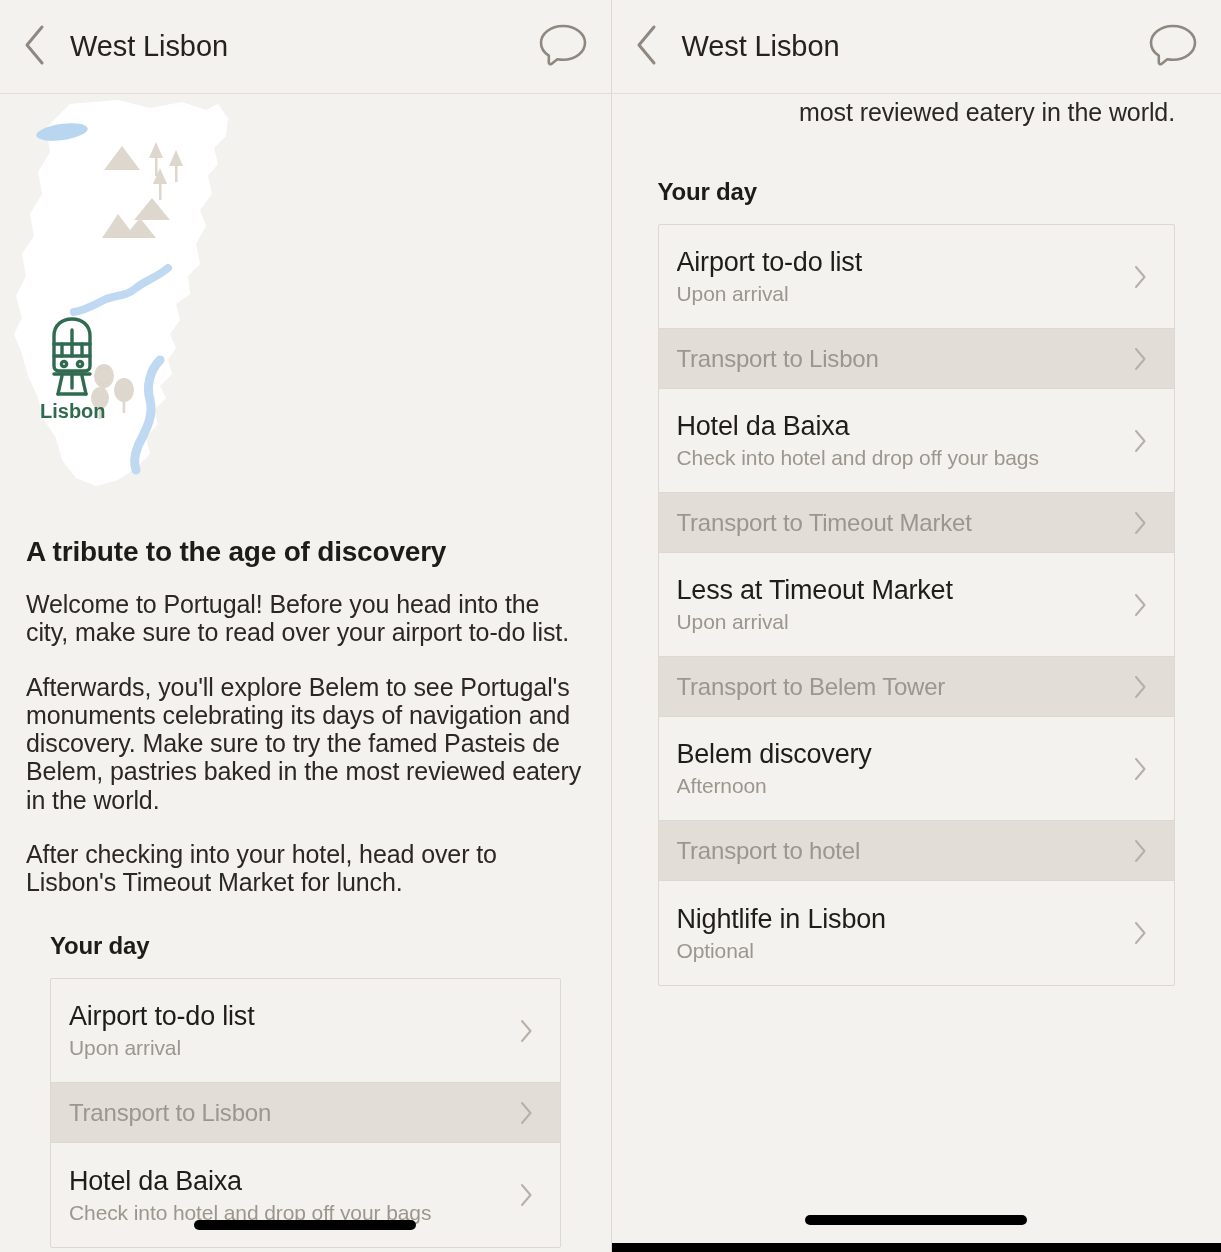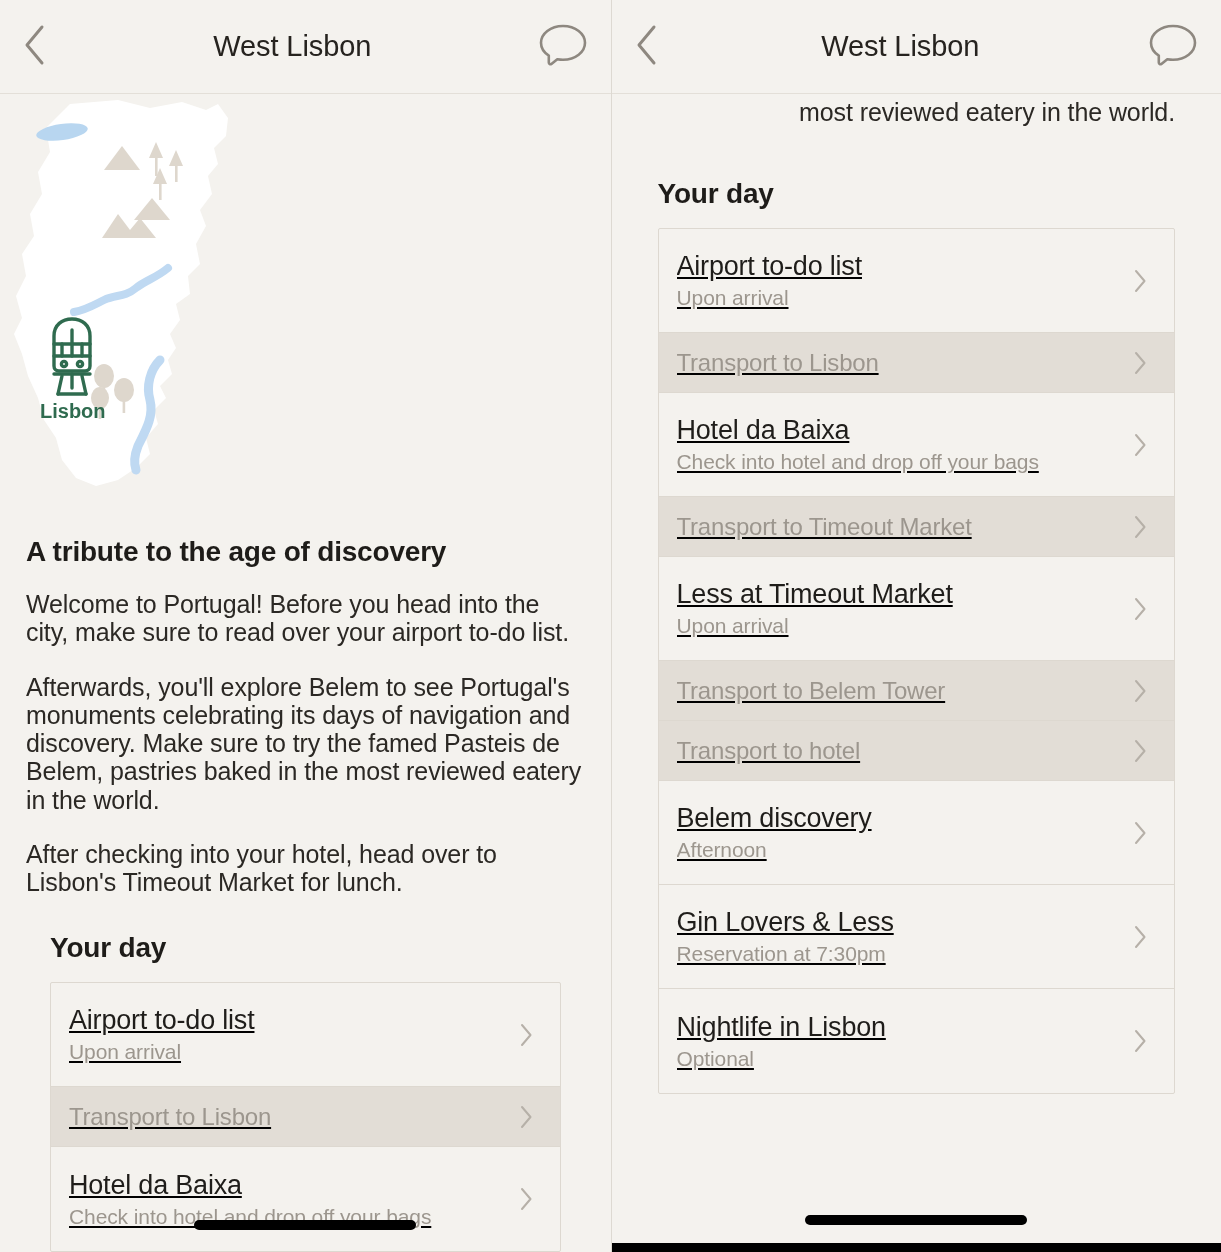--- a/index.html
+++ b/index.html
@@ -34,21 +34,21 @@
     border-bottom: 1px solid #e3dfd8;
     box-sizing: border-box;
   }
   .hdr-back {
     width: 70px; height: 94px;
     display: flex; align-items: center; justify-content: center;
     flex: 0 0 auto;
   }
   .hdr-title {
     flex: 1 1 auto;
-    text-align: center;
+    text-align: left;
     font-size: 29px;
     font-weight: 500;
     color: #26231f;
     letter-spacing: -0.1px;
     white-space: nowrap;
   }
   .hdr-chat {
     width: 96px; height: 94px;
     display: flex; align-items: center; justify-content: center;
     flex: 0 0 auto;
@@ -83,36 +83,35 @@
   .article p {
     margin: 0 0 26px 0;
     font-size: 25px;
     line-height: 1.13;
     color: #2b2824;
     letter-spacing: -0.1px;
   }
   .section-title {
     margin: 36px 4px 18px 0;
     padding: 0 50px;
-    font-size: 28px;
+    font-size: 24px;
     font-weight: 700;
     color: #1e1c19;
     letter-spacing: -0.2px;
   }
   .panel-right .article { padding: 0 46px; text-align: right; }
   .panel-right .section-title { padding: 0 46px; }
 
   
   .daylist {
     margin: 0 50px;
     border: 1px solid #ddd8d0;
     border-radius: 2px;
     overflow: hidden;
     background: #f4f2ee;
-    text-decoration: underline;
   }
   .panel-right .daylist { margin: 0 46px; }
 
   .row {
     position: relative;
     display: flex;
     align-items: center;
     box-sizing: border-box;
     border-bottom: 1px solid #ddd8d0;
     padding: 0 26px 0 18px;
@@ -395,54 +394,43 @@
           <div class="row-main">
             <div class="row-title">Transport to Belem Tower</div>
           </div>
           <div class="chev">
             <svg width="15" height="26" viewBox="0 0 15 26" fill="none">
                 <path d="M3 3 L11.5 13 L3 23" stroke="#b6b0a8" stroke-width="2" stroke-linecap="round" stroke-linejoin="round"></path>
               </svg>
           </div>
         </div>
 
-        <div class="row transport">
-          <div class="row-main">
-            <div class="row-title">Transport to hotel</div>
-          </div>
-          <div class="chev">
-            <svg width="15" height="26" viewBox="0 0 15 26" fill="none">
-                <path d="M3 3 L11.5 13 L3 23" stroke="#b6b0a8" stroke-width="2" stroke-linecap="round" stroke-linejoin="round"></path>
-              </svg>
-          </div>
-        </div>
-
         <div class="row big">
           <div class="row-main">
             <div class="row-title">Belem discovery</div>
             <div class="row-sub">Afternoon</div>
           </div>
           <div class="chev">
             <svg width="15" height="26" viewBox="0 0 15 26" fill="none">
                 <path d="M3 3 L11.5 13 L3 23" stroke="#b6b0a8" stroke-width="2" stroke-linecap="round" stroke-linejoin="round"></path>
               </svg>
           </div>
         </div>
 
-        <div class="row big">
-          <div class="row-main">
-            <div class="row-title">Gin Lovers &amp; Less</div>
-            <div class="row-sub">Reservation at 7:30pm</div>
-          </div>
-          <div class="chev">
-            <svg width="15" height="26" viewBox="0 0 15 26" fill="none">
-                <path d="M3 3 L11.5 13 L3 23" stroke="#b6b0a8" stroke-width="2" stroke-linecap="round" stroke-linejoin="round"></path>
-              </svg>
-          </div>
-        </div>
+        <div class="row transport">
+          <div class="row-main">
+            <div class="row-title">Transport to hotel</div>
+          </div>
+          <div class="chev">
+            <svg width="15" height="26" viewBox="0 0 15 26" fill="none">
+                <path d="M3 3 L11.5 13 L3 23" stroke="#b6b0a8" stroke-width="2" stroke-linecap="round" stroke-linejoin="round"></path>
+              </svg>
+          </div>
+        </div>
+
 
         <div class="row big">
           <div class="row-main">
             <div class="row-title">Nightlife in Lisbon</div>
             <div class="row-sub">Optional</div>
           </div>
           <div class="chev">
             <svg width="15" height="26" viewBox="0 0 15 26" fill="none">
                 <path d="M3 3 L11.5 13 L3 23" stroke="#b6b0a8" stroke-width="2" stroke-linecap="round" stroke-linejoin="round"></path>
               </svg>

